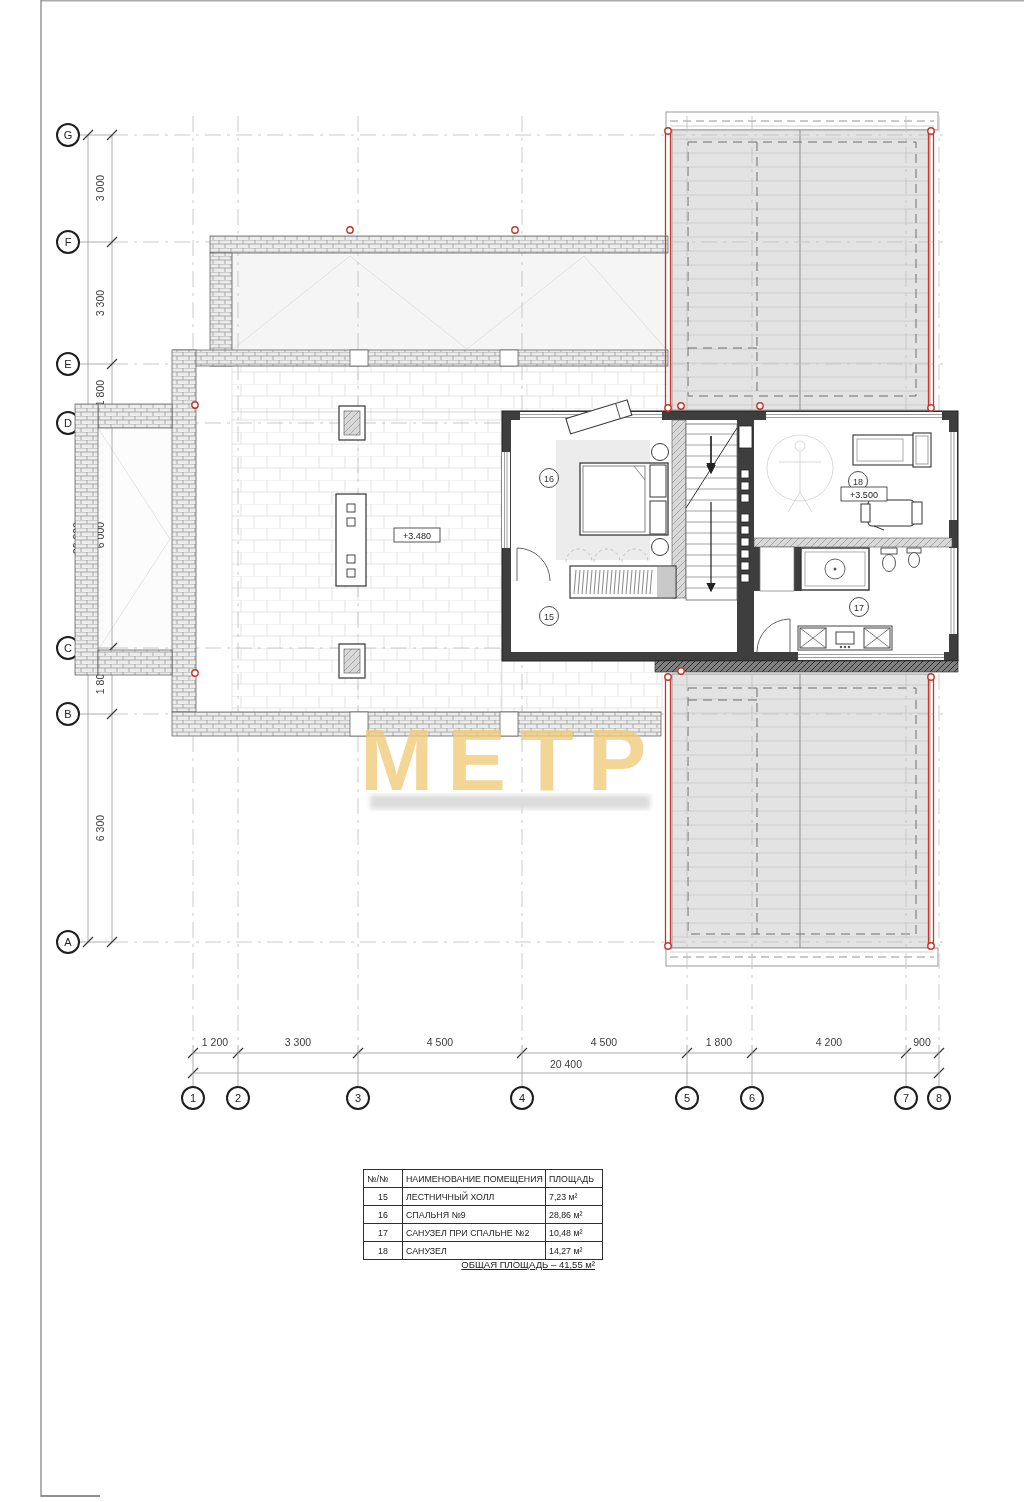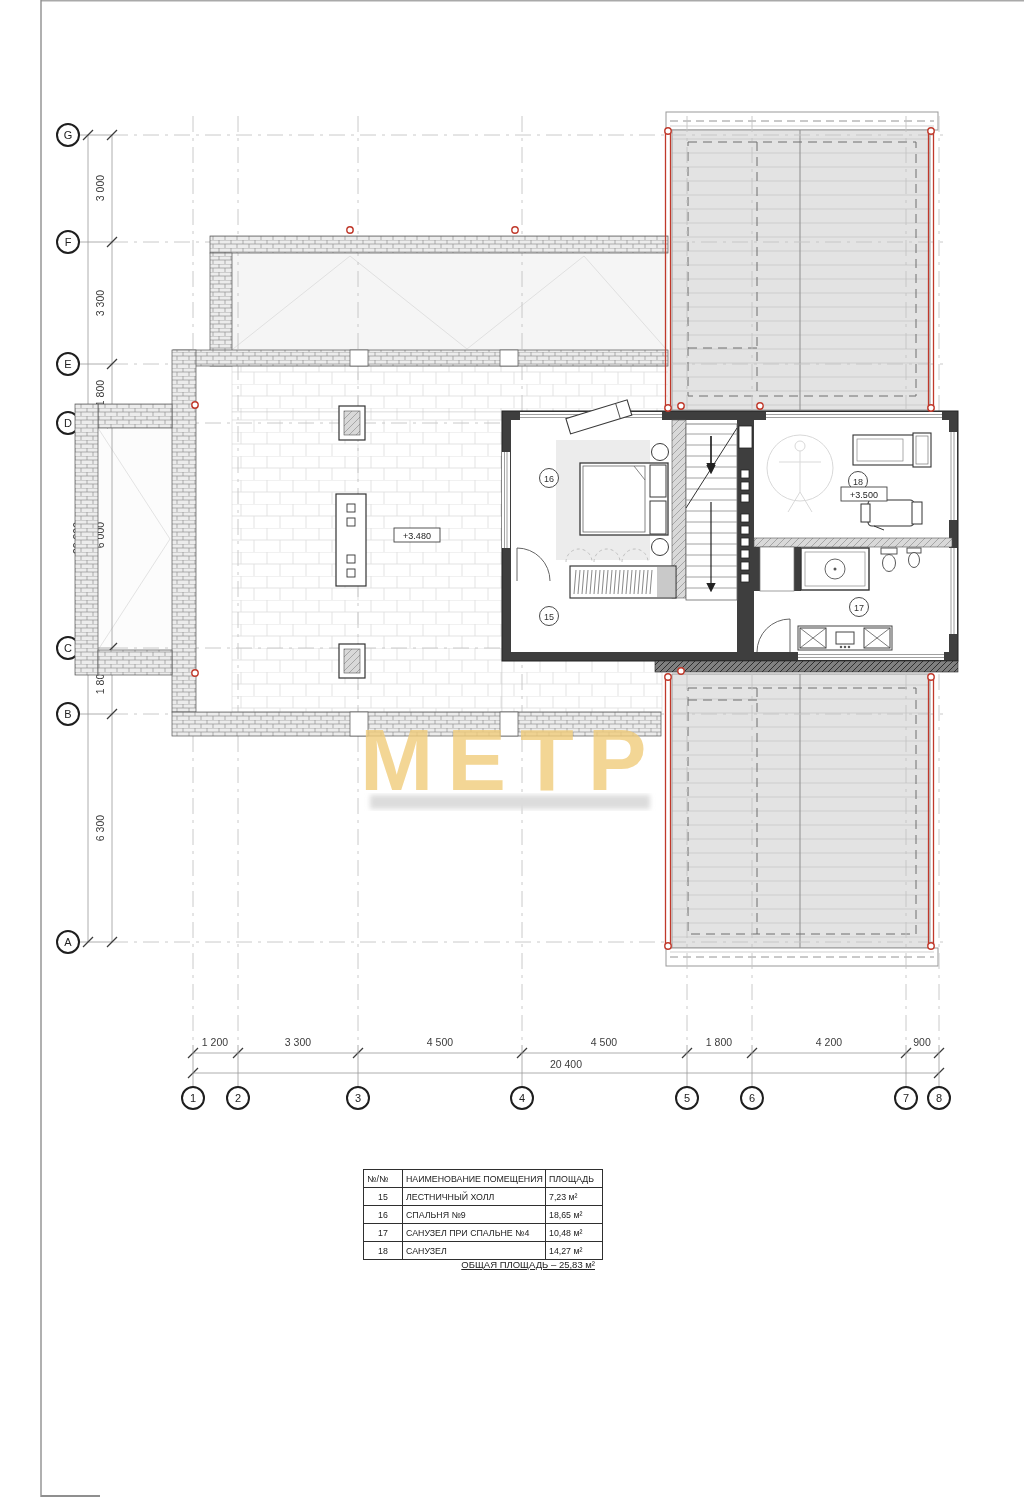--- a/index.html
+++ b/index.html
@@ -406,29 +406,29 @@
       <th class="c-area">ПЛОЩАДЬ</th>
     </tr>
     <tr>
       <td class="c-num">15</td>
       <td class="c-name">ЛЕСТНИЧНЫЙ ХОЛЛ</td>
       <td class="c-area">7,23 м²</td>
     </tr>
     <tr>
       <td class="c-num">16</td>
       <td class="c-name">СПАЛЬНЯ №9</td>
-      <td class="c-area">18,65 м²</td>
+      <td class="c-area">28,86 м²</td>
     </tr>
     <tr>
       <td class="c-num">17</td>
-      <td class="c-name">САНУЗЕЛ ПРИ СПАЛЬНЕ №4</td>
+      <td class="c-name">САНУЗЕЛ ПРИ СПАЛЬНЕ №2</td>
       <td class="c-area">10,48 м²</td>
     </tr>
     <tr>
       <td class="c-num">18</td>
       <td class="c-name">САНУЗЕЛ</td>
       <td class="c-area">14,27 м²</td>
     </tr>
   </tbody>
       </table>
 </div>
-<div class="total-line">ОБЩАЯ ПЛОЩАДЬ – 25,83 м²</div>
+<div class="total-line">ОБЩАЯ ПЛОЩАДЬ – 41,55 м²</div>
 </div>
 
 </body></html>

